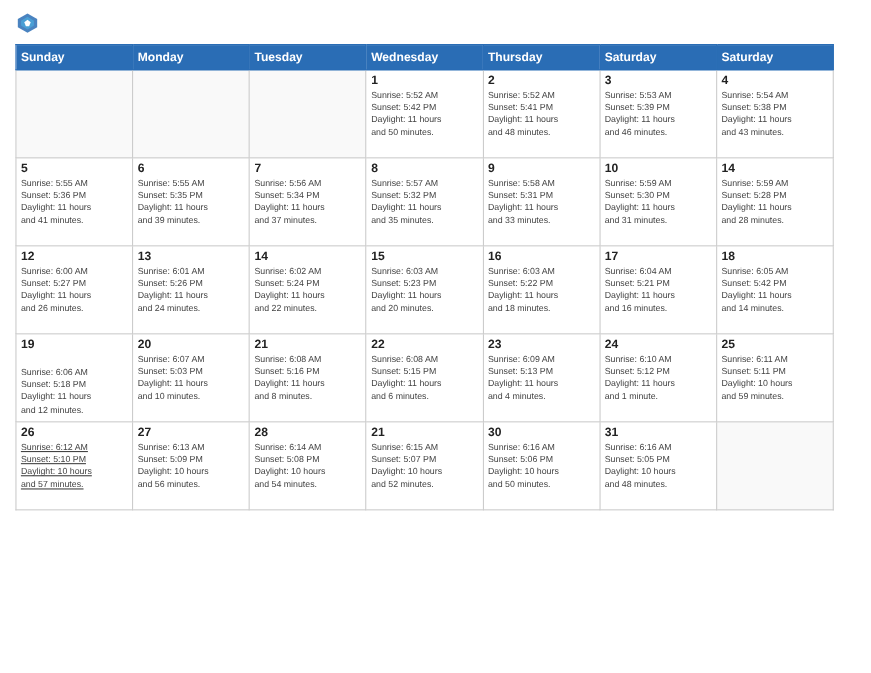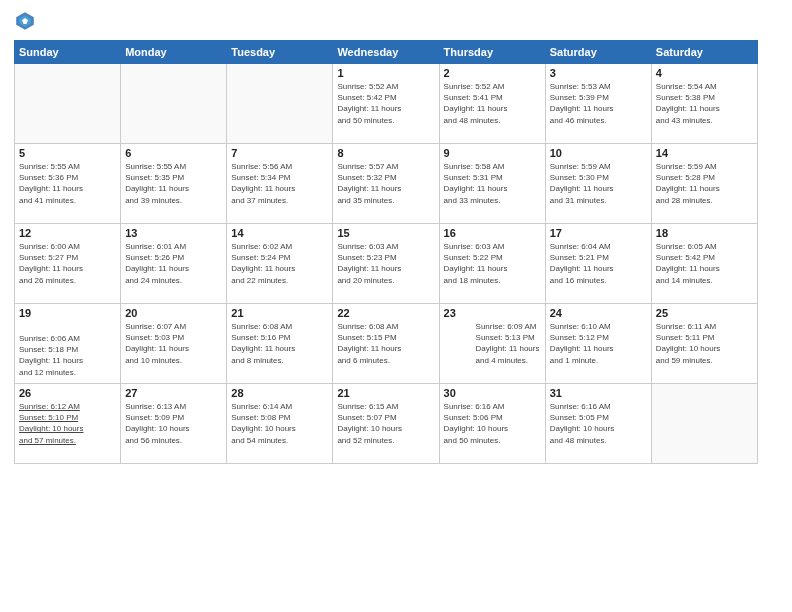--- a/index.html
+++ b/index.html
@@ -285,21 +285,21 @@
           </td>
           <td>
             <span class="day-number">22</span>
             <div class="day-info" style="white-space: pre-line;">Sunrise: 6:08 AM
 Sunset: 5:15 PM
 Daylight: 11 hours
 and 6 minutes.</div>
           </td>
           <td>
             <span class="day-number">23</span>
-            <div class="day-info" style="white-space: pre-line; margin-left: 32px;">Sunrise: 6:09 AM
+            <div class="day-info" style="white-space: pre-line;">Sunrise: 6:09 AM
 Sunset: 5:13 PM
 Daylight: 11 hours
 and 4 minutes.</div>
           </td>
           <td>
             <span class="day-number">24</span>
             <div class="day-info" style="white-space: pre-line;">Sunrise: 6:10 AM
 Sunset: 5:12 PM
 Daylight: 11 hours
 and 1 minute.</div>

